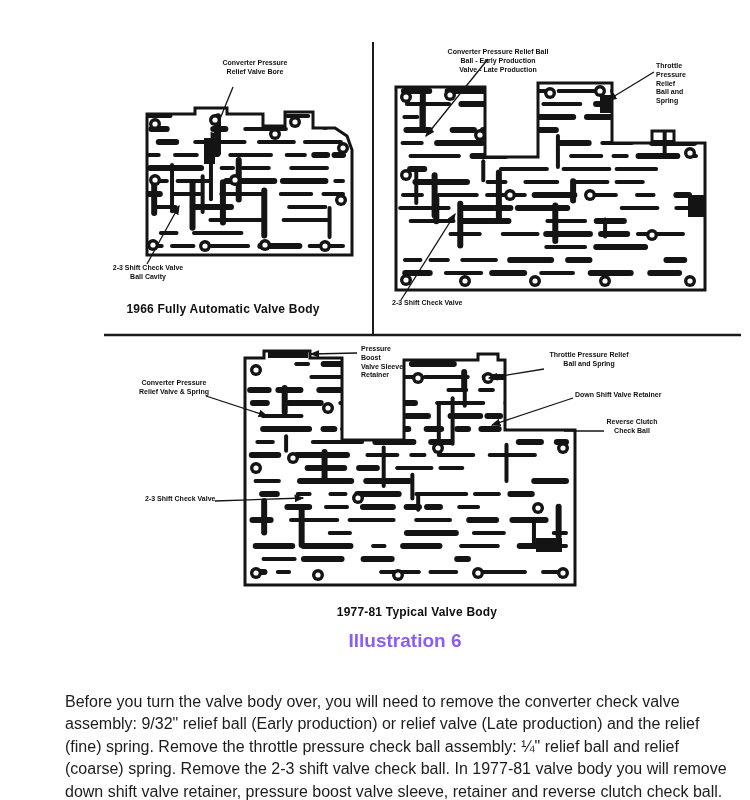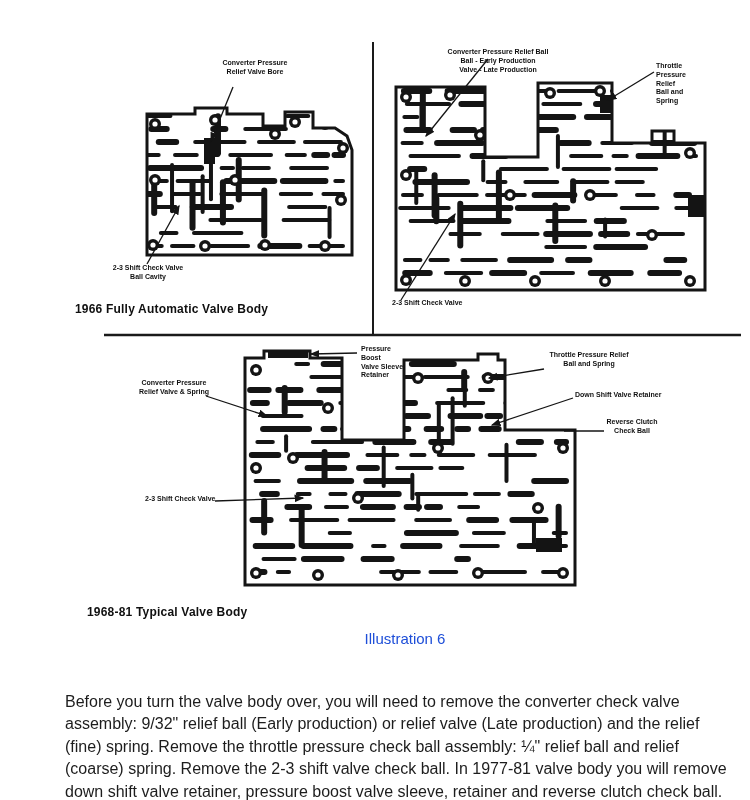--- a/index.html
+++ b/index.html
@@ -11,24 +11,24 @@
   .diagram{position:absolute;}
   .overlay{position:absolute;left:0;top:0;pointer-events:none;}
   .lbl{
     position:absolute;font-size:7px;font-weight:bold;line-height:1.25;
     color:#101010;white-space:pre-line;letter-spacing:0;
   }
   .lbl.center{text-align:center;}
   .lbl.nowrap{white-space:pre;}
   .cap{
     position:absolute;font-size:12px;font-weight:bold;color:#101010;
-    letter-spacing:.2px;
+    text-align:center;letter-spacing:.2px;
   }
   .figcap{
-    position:absolute;font-size:15px;font-weight:normal;color:#1d4ed8;text-align:center;
+    position:absolute;font-size:19px;font-weight:bold;color:#8b5cf6;text-align:center;
   }
   .bodytext{
     position:absolute;left:65px;top:675px;width:668px;
     font-size:16px;line-height:1.4;color:#1d1d1d;
   }
   .bodytext b{color:#111;}
 </style>
 </head>
 <body>
 
@@ -461,19 +461,19 @@
 Valve Sleeve
 Retainer</div>
     <div class="lbl center" style="left:136px;top:379px;width:76px">Converter Pressure
 Relief Valve &amp; Spring</div>
     <div class="lbl center" style="left:540px;top:351px;width:98px">Throttle Pressure Relief
 Ball and Spring</div>
     <div class="lbl nowrap" style="left:575px;top:391px">Down Shift Valve Retainer</div>
     <div class="lbl center" style="left:603px;top:418px;width:58px">Reverse Clutch
 Check Ball</div>
     <div class="lbl nowrap" style="left:145px;top:495px">2-3 Shift Check Valve</div>
-    <div class="cap" style="left:87px;top:605px;width:660px">1968-81 Typical Valve Body</div>
+    <div class="cap" style="left:87px;top:605px;width:660px">1977-81 Typical Valve Body</div>
 
     <div class="figcap" style="left:75px;top:630px;width:660px">Illustration 6</div>
   </div>
 
   <p class="bodytext"><span>Before you turn the valve body over, you will need to remove the converter check valve assembly: 9/32" relief ball (Early production) or relief valve (Late production) and the relief (fine) spring. Remove the throttle pressure check ball assembly: ¼" relief ball and relief (coarse) spring. Remove the 2-3 shift valve check ball. In 1977-81 valve body you will remove down shift valve retainer, pressure boost valve sleeve, retainer and reverse clutch check ball. </span><b>(See Illustration #6).</b></p>
 </div>
 
 </body></html>

